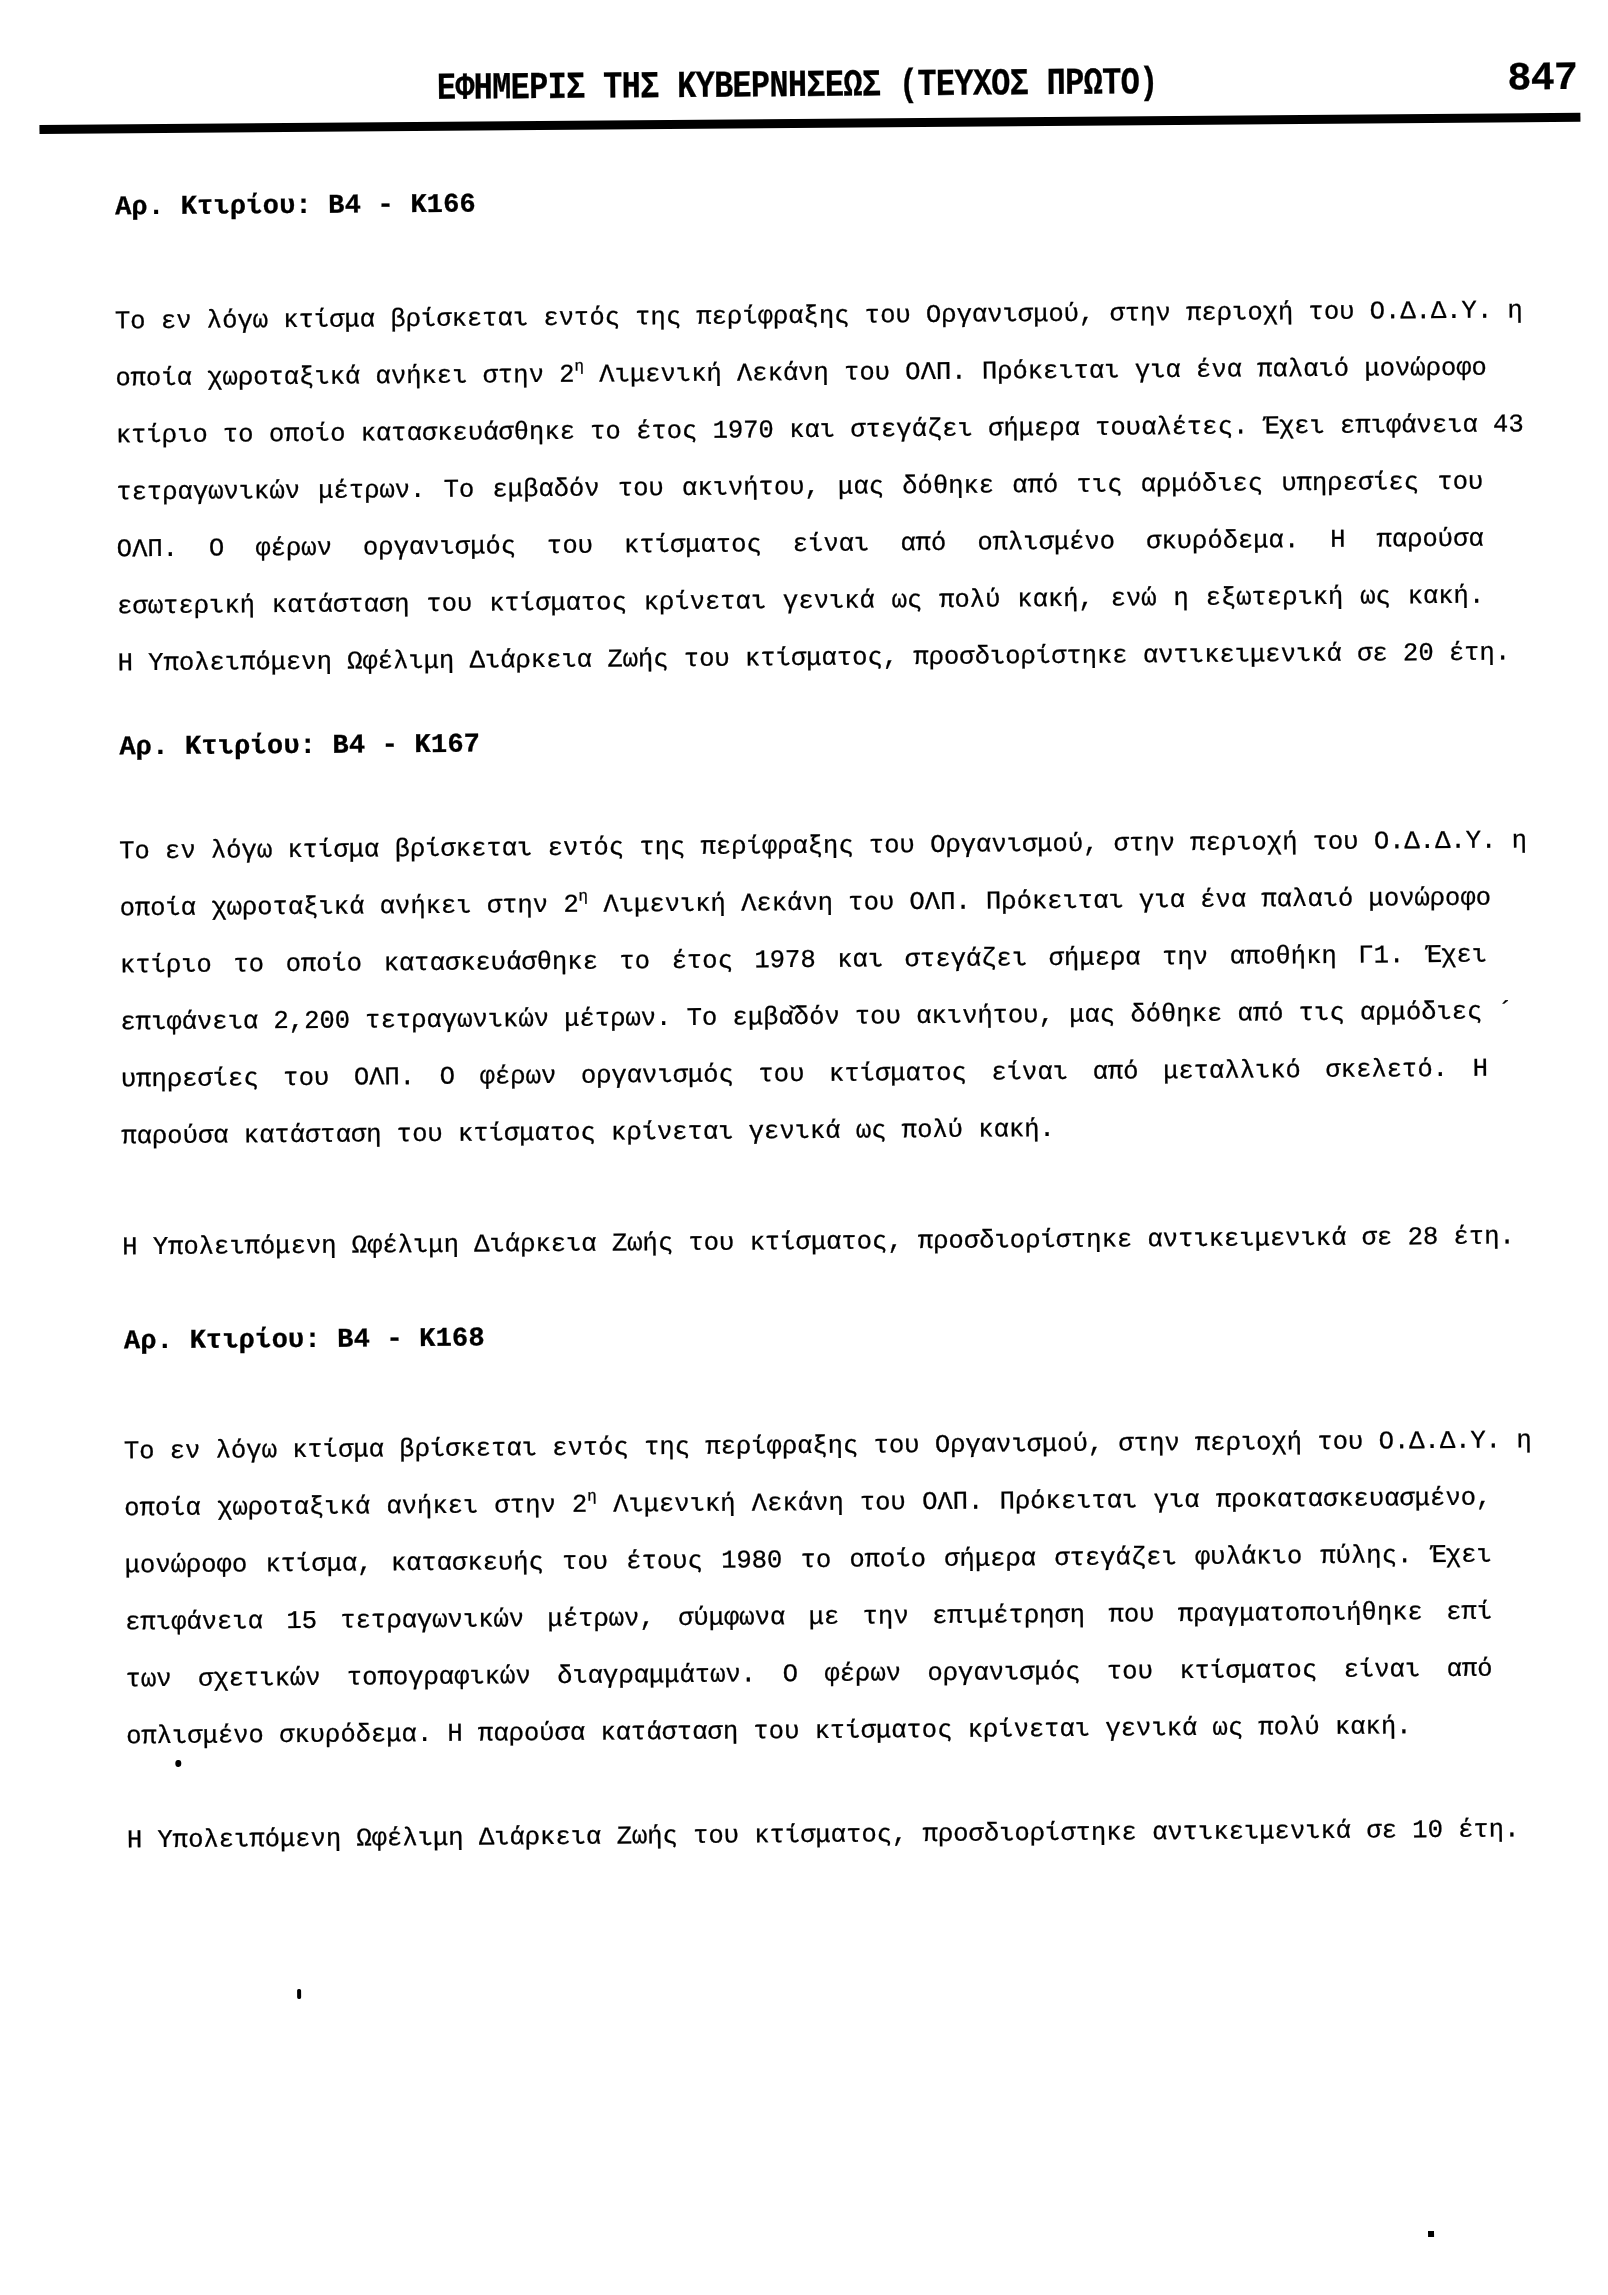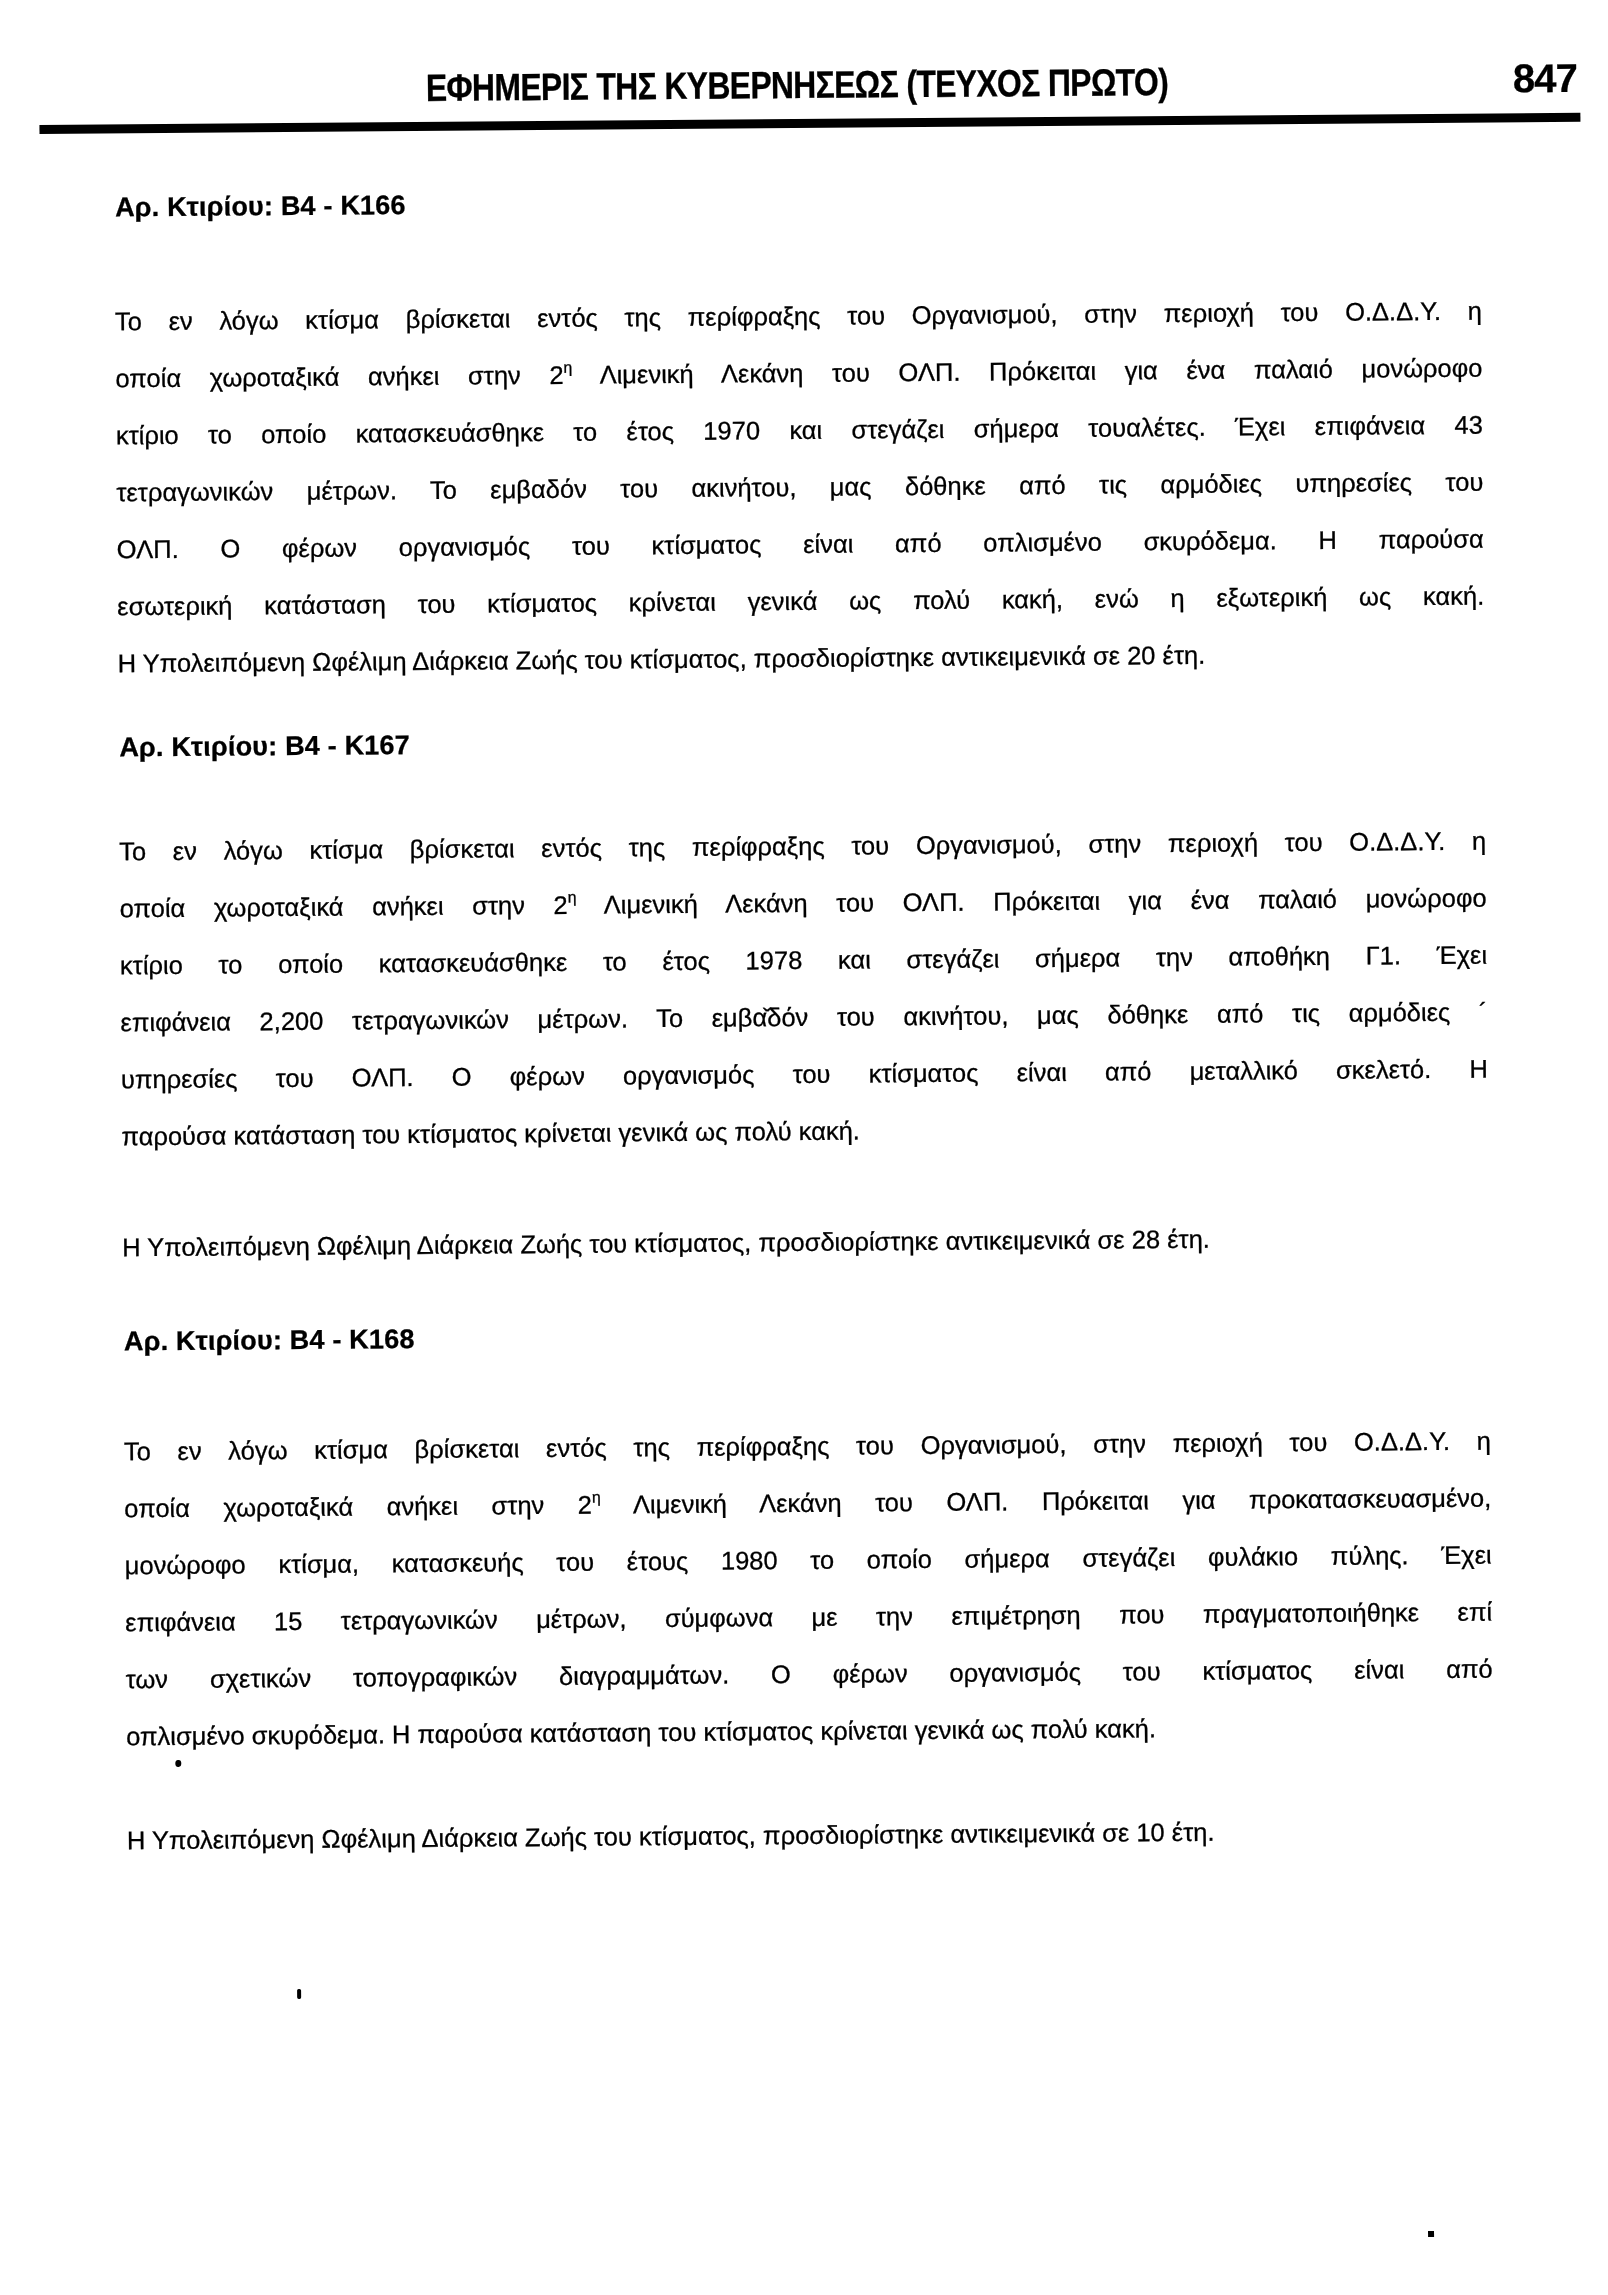--- a/index.html
+++ b/index.html
@@ -1,21 +1,21 @@
 <!DOCTYPE html>
 <html lang="el" style="font-size:12.8px"><head>
 <meta charset="utf-8">
 <style>
   html,body { margin:0; padding:0; background:#e8e8e8; }
   .page {
     position:relative;
     width:1608px; height:2295px;
     background:#ffffff;
     overflow:hidden;
-    font-family:Liberation Sans, sans-serif;
+    font-family:Liberation Mono, monospace;
     color:#000;
     -webkit-text-stroke:0.3px #000;
   }
   .tilt { position:absolute; inset:0; transform:rotate(-0.45deg); transform-origin:798px 958px; }
 
   
   .header-row { position:absolute; top:64px; left:0; width:1608px; height:56px; }
   .doc-title {
     position:absolute; left:0; right:0; top:0;
     text-align:center; font-size:38px; font-weight:bold; letter-spacing:-0.8px;

